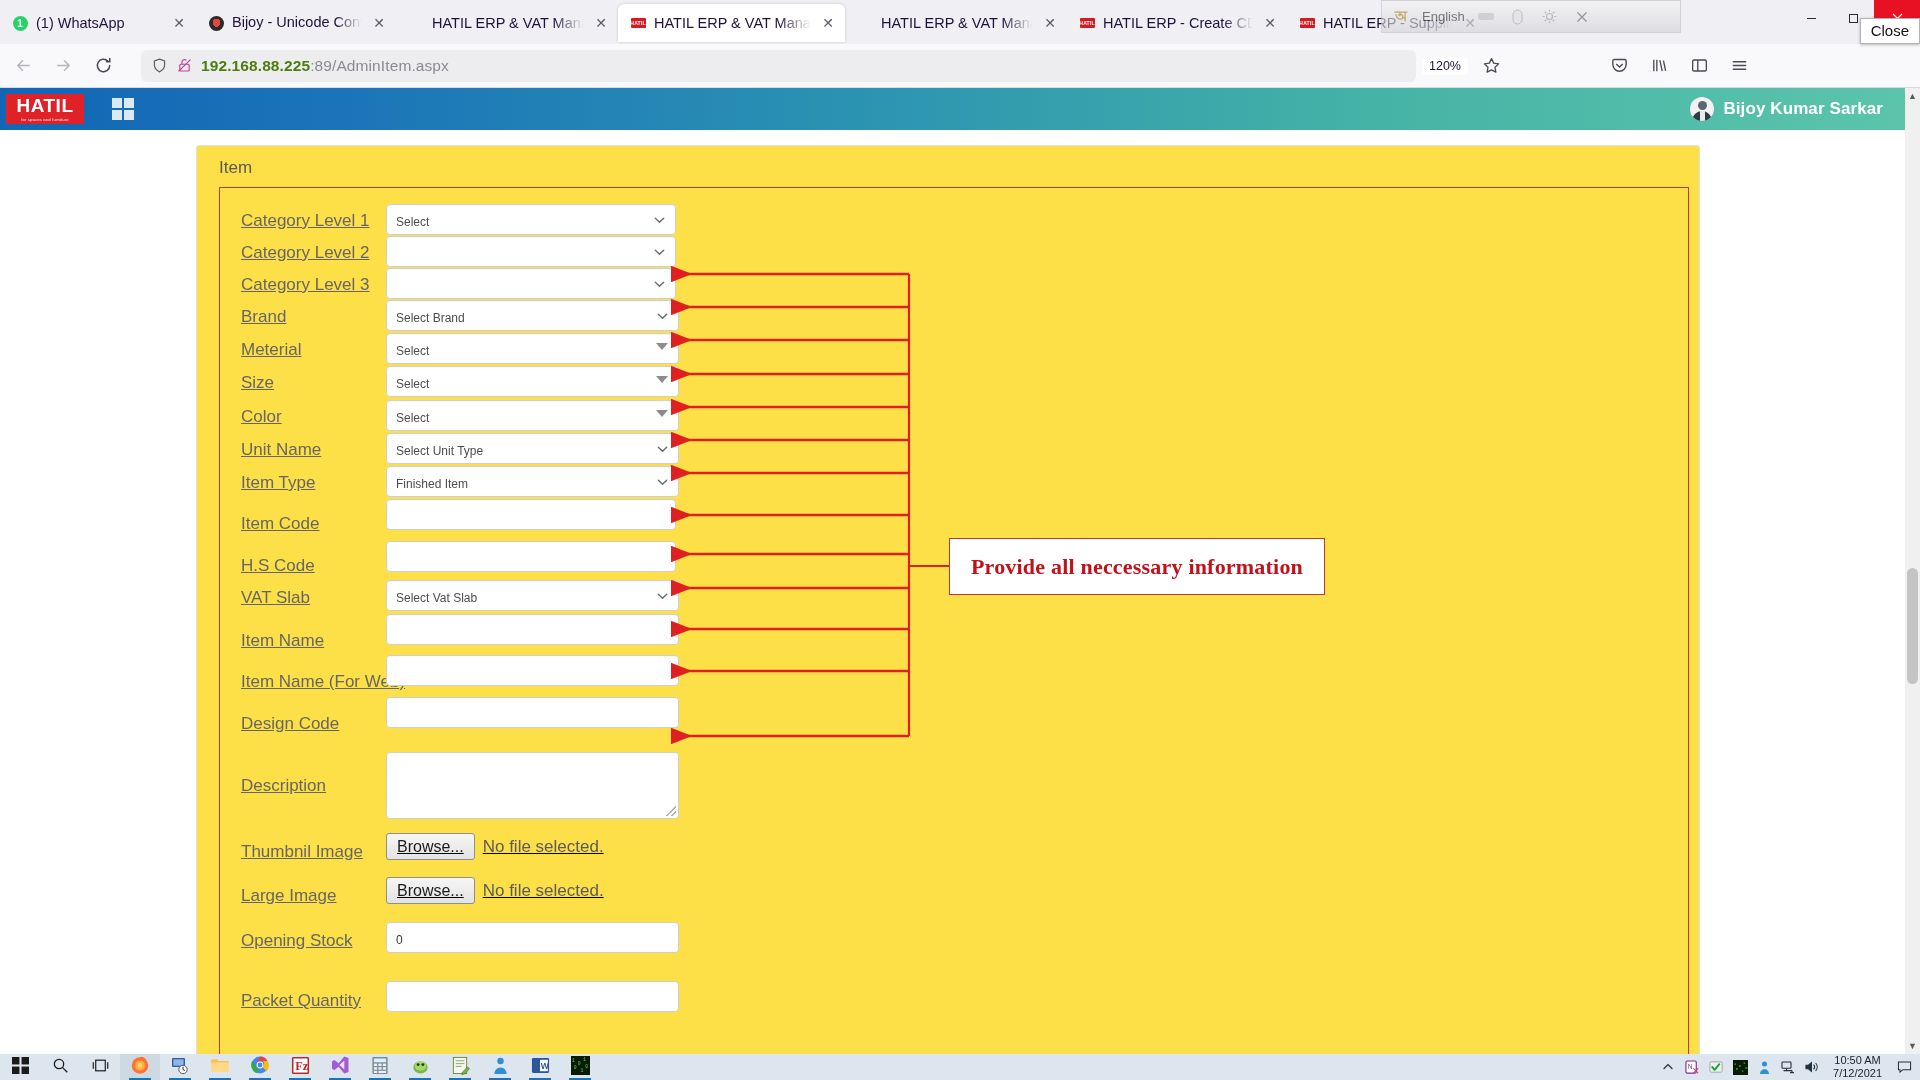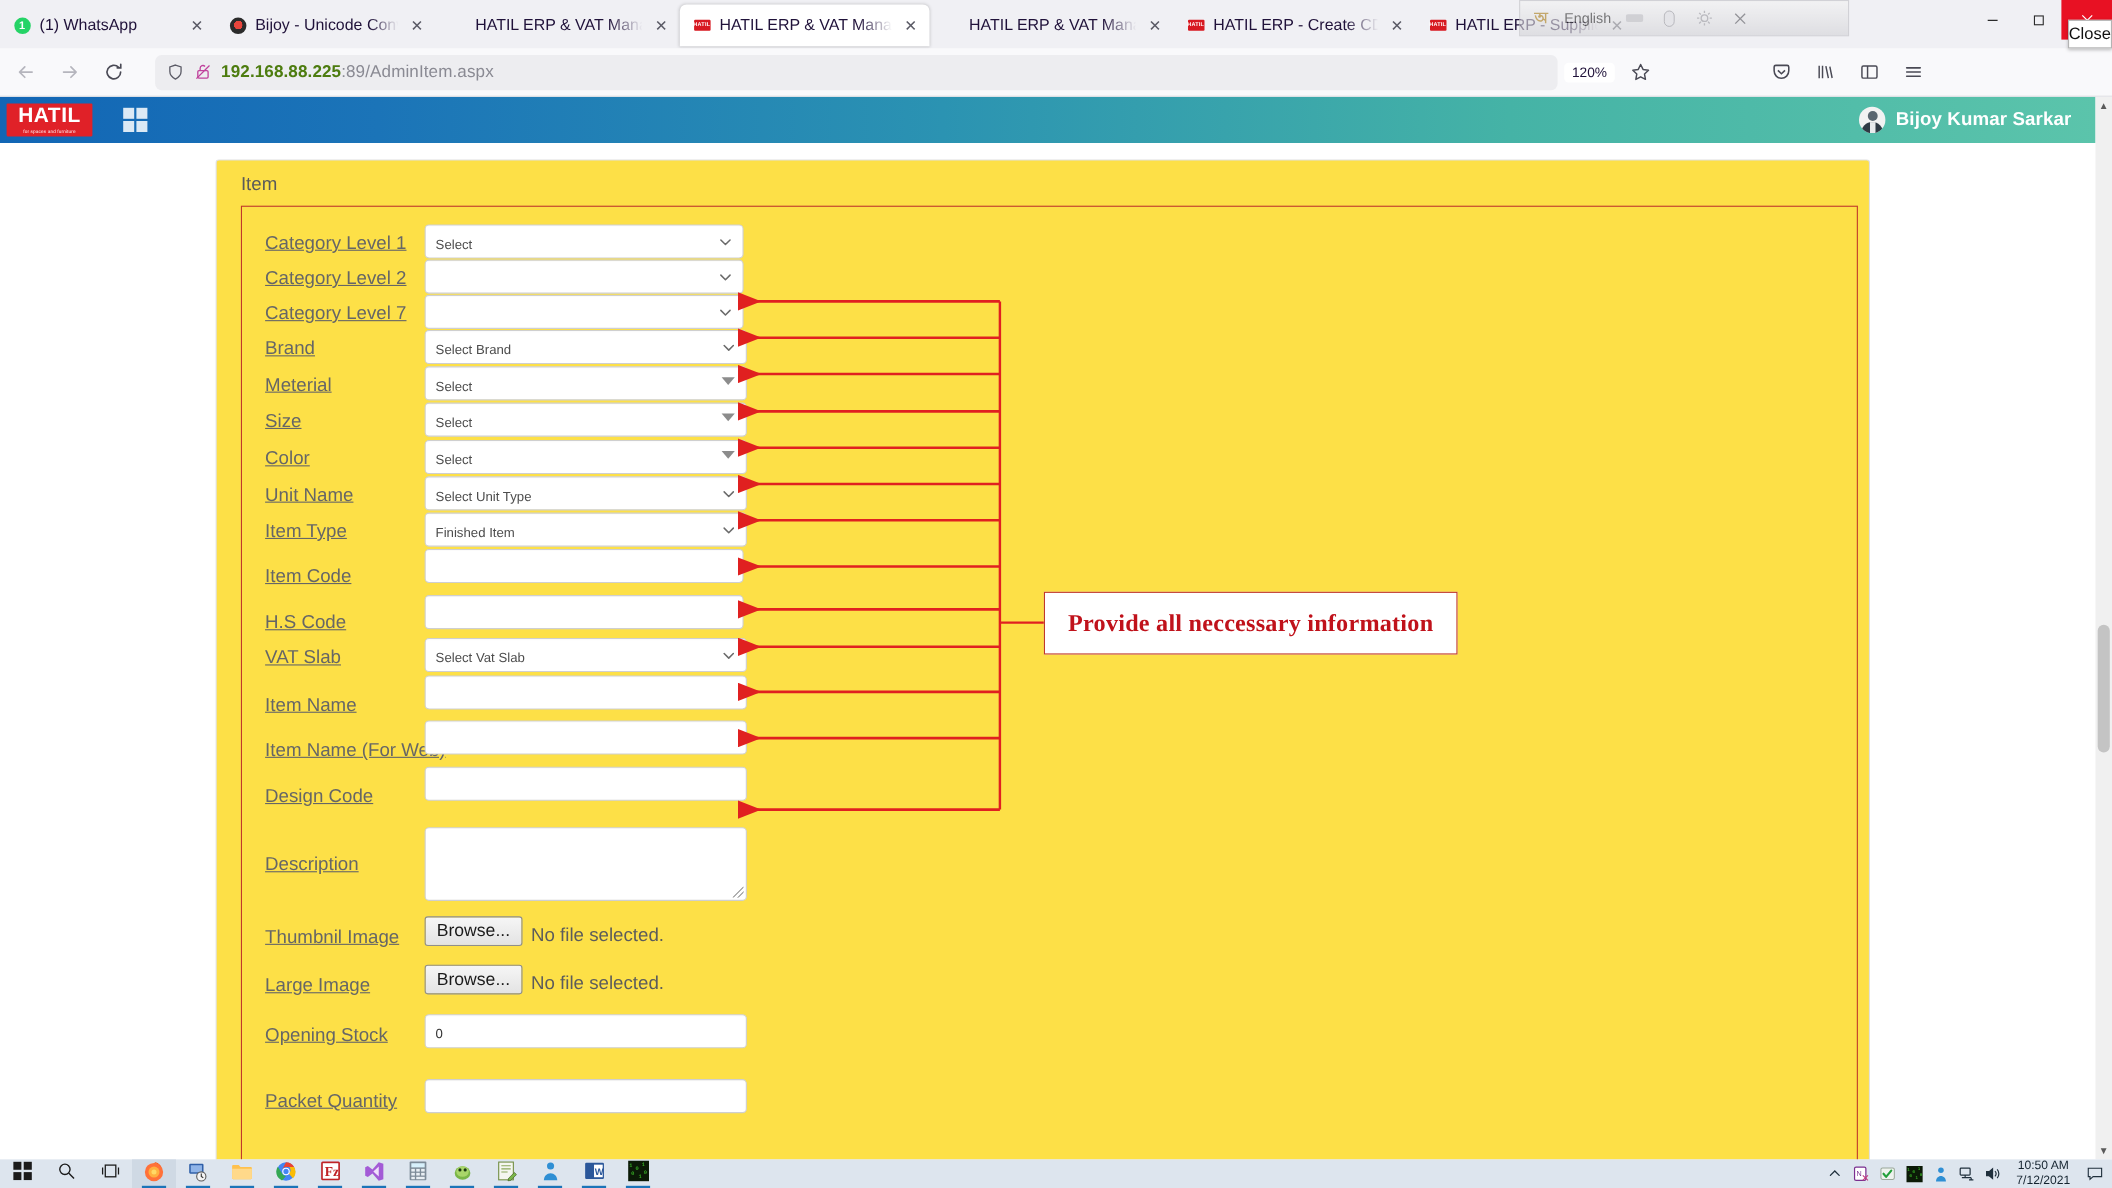--- a/index.html
+++ b/index.html
@@ -89,21 +89,21 @@
   #wincontrols {
     position: absolute; right: 0; top: 0; height: 36px;
     display: flex; align-items: center;
   }
   .wc { width: 42px; height: 36px; display: flex; align-items: center; justify-content: center; color: #2b2b2b; }
   #close-btn { width: 46px; height: 36px; background: #e81123; display: flex; align-items: center; justify-content: center; }
   #close-btn svg { stroke: #ffffff; }
   #close-tooltip {
     position: absolute; right: 0px; top: 18px;
     background: #ffffff; border: 1px solid #b3b3b3;
-    font-size: 15px; color: #111; padding: 3px 0 4px;
+    font-size: 15px; color: #111; padding: 3px 10px 4px;
     box-shadow: 0 1px 3px rgba(0,0,0,.25);
   }
   #ime-bar {
     position: absolute; left: 1381px; top: 0px; width: 300px; height: 33px;
     background: linear-gradient(#f3f3f3, #d4d4d8);
     opacity: .62;
     display: flex; align-items: center; gap: 10px; padding: 0 8px;
     border: 1px solid #bfbfc4;
   }
   #ime-bar .ime-lang { font-size: 13px; color: #2a2a2a; }
@@ -186,21 +186,21 @@
   #desc-box {
     position: absolute; height: 67px; padding: 6px 9px;
     background: #fff; border: 1px solid #cfcfcf; border-radius: 4px;
   }
   #desc-box .resizer {
     position: absolute; right: 2px; bottom: 2px; width: 10px; height: 10px;
     background:
       linear-gradient(135deg, transparent 0 45%, #b0b0b0 45% 55%, transparent 55% 100%),
       linear-gradient(135deg, transparent 0 70%, #b0b0b0 70% 80%, transparent 80% 100%);
   }
-  .filerow { position: absolute; display: flex; align-items: flex-end; gap: 8px; }
+  .filerow { position: absolute; display: flex; align-items: center; gap: 8px; text-decoration: underline; }
   .browse-btn {
     height: 27px; padding: 0 10px;
     background: linear-gradient(#f6f6f6, #e3e3e3);
     border: 1px solid #8f8f8f; border-radius: 3px;
     font-size: 16px; color: #1a1a1a;
     display: flex; align-items: center;
   }
   .nofile { font-size: 17px; color: #5c5c5c; }
 
   
@@ -446,21 +446,21 @@
               <path d="M2.5 5l4.5 4.5L11.5 5"></path>
             </svg>
           </div>
           <div class="flabel" style="top: 56px;">Category Level 2</div>
           <div class="fselect" style="left: 166px; top: 48px; width: 290px;">
             <span></span>
             <svg class="caret-thin" viewBox="0 0 14 14" fill="none" stroke="#6b6b6b" stroke-width="1.5" stroke-linecap="round" stroke-linejoin="round">
               <path d="M2.5 5l4.5 4.5L11.5 5"></path>
             </svg>
           </div>
-          <div class="flabel" style="top: 88px;">Category Level 7</div>
+          <div class="flabel" style="top: 88px;">Category Level 3</div>
           <div class="fselect" style="left: 166px; top: 80px; width: 290px;">
             <span></span>
             <svg class="caret-thin" viewBox="0 0 14 14" fill="none" stroke="#6b6b6b" stroke-width="1.5" stroke-linecap="round" stroke-linejoin="round">
               <path d="M2.5 5l4.5 4.5L11.5 5"></path>
             </svg>
           </div>
           <div class="flabel" style="top: 120px;">Brand</div>
           <div class="fselect" style="left: 166px; top: 112px; width: 293px;">
             <span>Select Brand</span>
             <svg class="caret-thin" viewBox="0 0 14 14" fill="none" stroke="#6b6b6b" stroke-width="1.5" stroke-linecap="round" stroke-linejoin="round">

